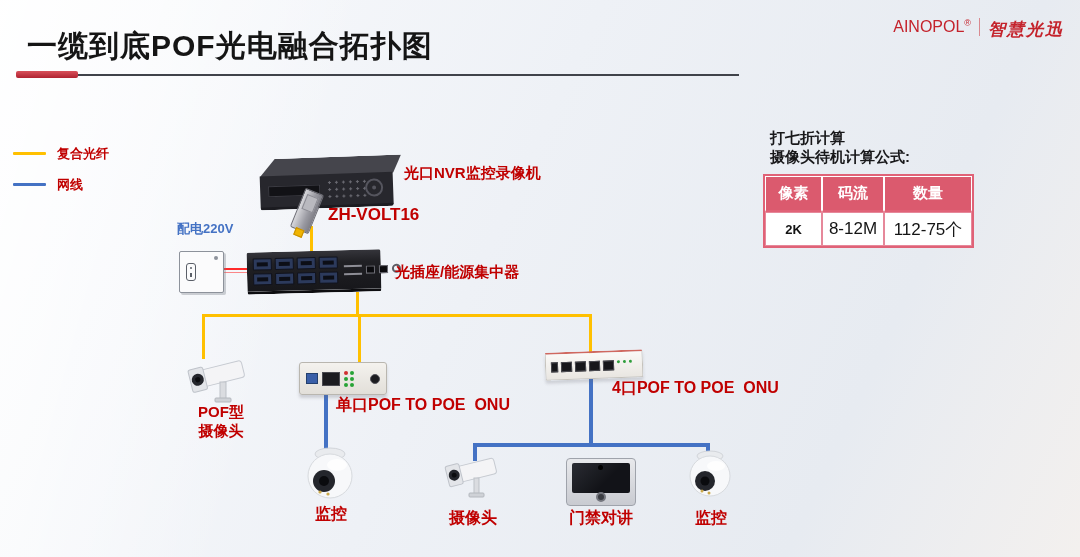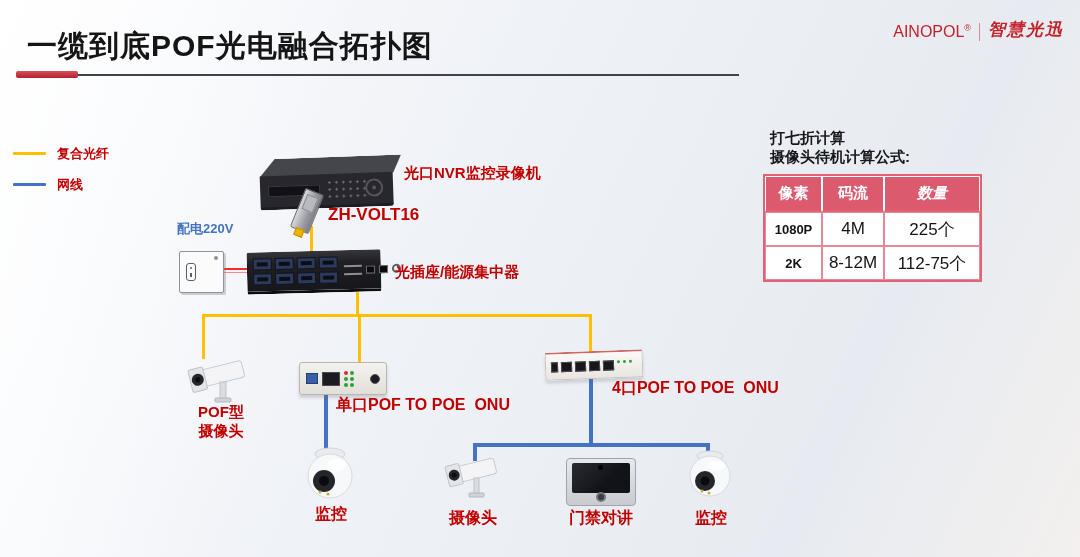--- a/index.html
+++ b/index.html
@@ -12,21 +12,21 @@
       linear-gradient(115deg, #fbfcfe 0%, #eef1f6 45%, #e7ebf1 78%, #f3f0ee 100%);
   }
   .abs { position:absolute; }
 
   
   .page-title { left:27px; top:26px; font-size:30px; font-weight:bold; color:#151515; letter-spacing:1px; }
   .rule-red  { left:16px; top:71px; width:62px; height:7px; border-radius:2px;
                background:linear-gradient(180deg,#d8505a,#b02230); }
   .rule-dark { left:78px; top:74px; width:661px; height:2px; background:#40434a; }
 
-  .logo { right:16px; top:18px; display:flex; align-items:flex-end; gap:8px; color:#c4222b; }
+  .logo { right:16px; top:18px; display:flex; align-items:flex-start; gap:8px; color:#c4222b; }
   .logo .reg   { font-size:9px; vertical-align:super; font-style:normal; }
   .logo .bar   { width:1px; height:18px; background:#d98a90; }
   .logo .tag   { font-size:17px; font-weight:bold; font-style:italic; letter-spacing:2px; }
 
   
   .legend-line { width:33px; height:3px; border-radius:1px; }
   .lg-label { font-size:13px; font-weight:bold; color:#c00000;text-align:center; }
 
   
   .fiber { background:#ffc000; }
@@ -101,21 +101,21 @@
   .intercom .cam { position:absolute; left:31px; top:6px; width:5px; height:5px; background:#000; border-radius:50%; }
   .intercom .btn { position:absolute; left:29px; bottom:3px; width:10px; height:10px; border-radius:50%;
                    background:#3a3c42; border:2px solid #74767e; }
 
   
   .calc-title { left:770px; top:128px; font-size:15px; line-height:19px; color:#18181a; font-weight:600; }
   table.calc { position:absolute; left:763px; top:174px; border-collapse:separate; border-spacing:0;
                border:2px solid #e06277; background:#737373; }
   table.calc th { background:#db5a6e; color:#fff; font-size:15px; font-weight:bold; height:36px; border:1px solid #fff; border-bottom:2px solid #e06277; }
   table.calc td { color:#141414; text-align:center; height:34px; border:1px solid #e6889a; background:#fff; }
-  .col-px { width:57px; } .col-bw { width:62px; } .col-qt { width:96px;font-style:italic; }
+  .col-px { width:57px; } .col-bw { width:62px; } .col-qt { width:88px; }
   td.px { font-size:13px; font-weight:600; }
   td.val { font-size:17px; }
 </style>
 </head>
 <body>
 
 <div class="abs page-title">一缆到底POF光电融合拓扑图</div>
 <div class="abs rule-red"></div>
 <div class="abs rule-dark"></div>
 
@@ -282,23 +282,18 @@
 <table class="calc">
   <thead>
     <tr>
       <th class="col-px">像素</th>
       <th class="col-bw">码流</th>
       <th class="col-qt">数量</th>
     </tr>
   </thead>
   <tbody>
     <tr>
-      <td class="px">1080P</td>
-      <td class="val">4M</td>
-      <td class="val">225个</td>
-    </tr>
-    <tr>
       <td class="px">2K</td>
       <td class="val">8-12M</td>
       <td class="val">112-75个</td>
     </tr>
   </tbody>
 </table>
 
 </body></html>

